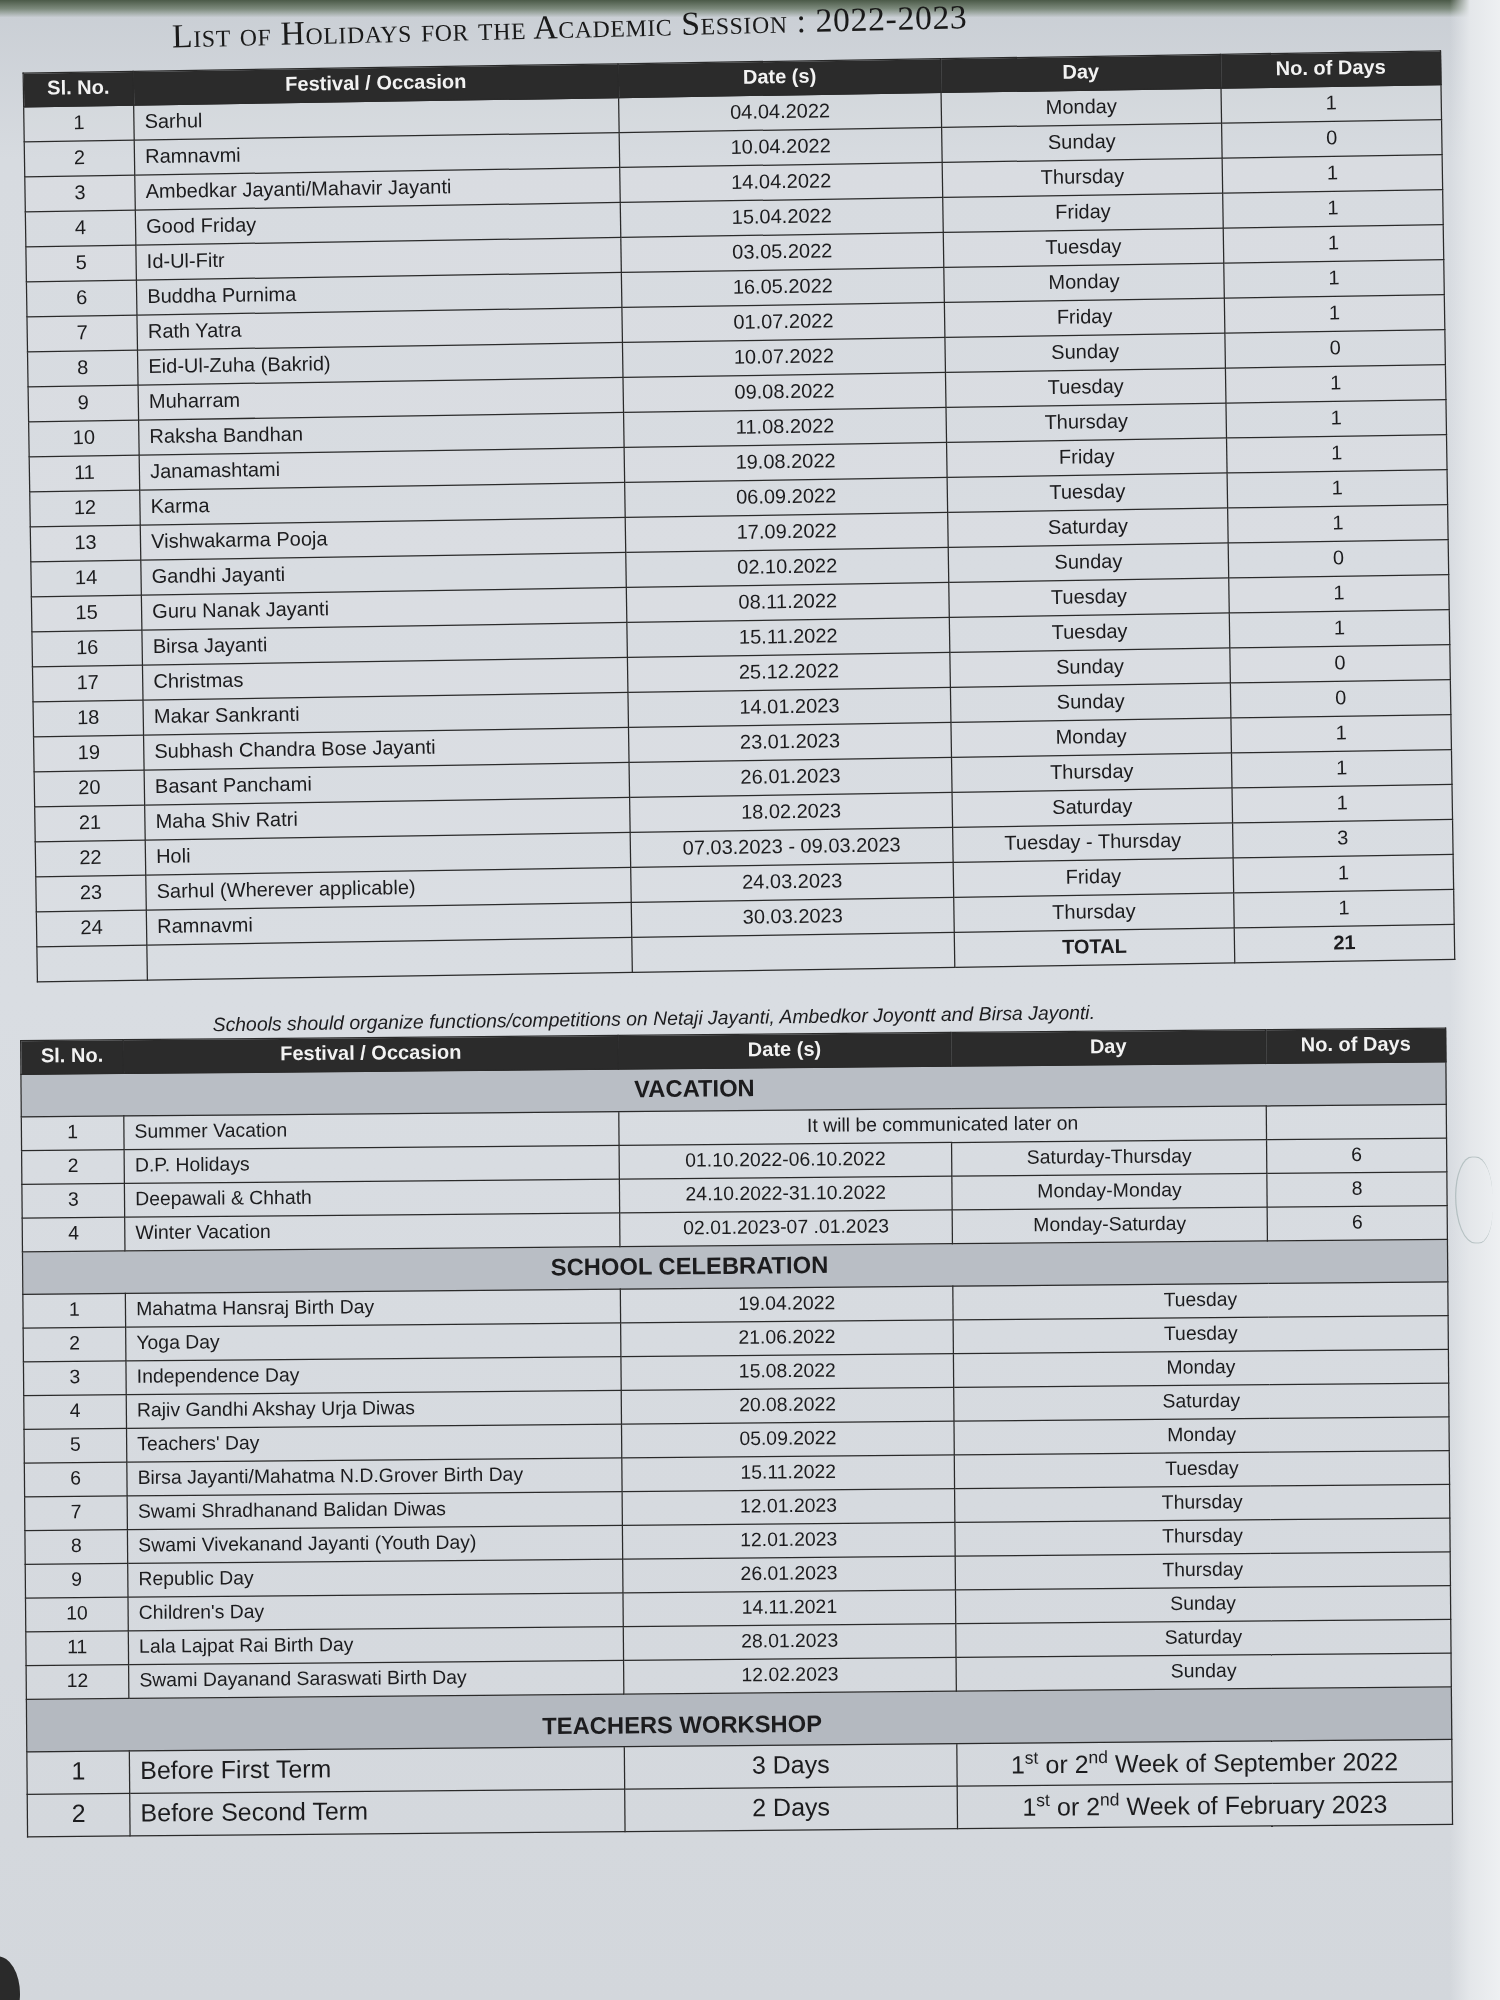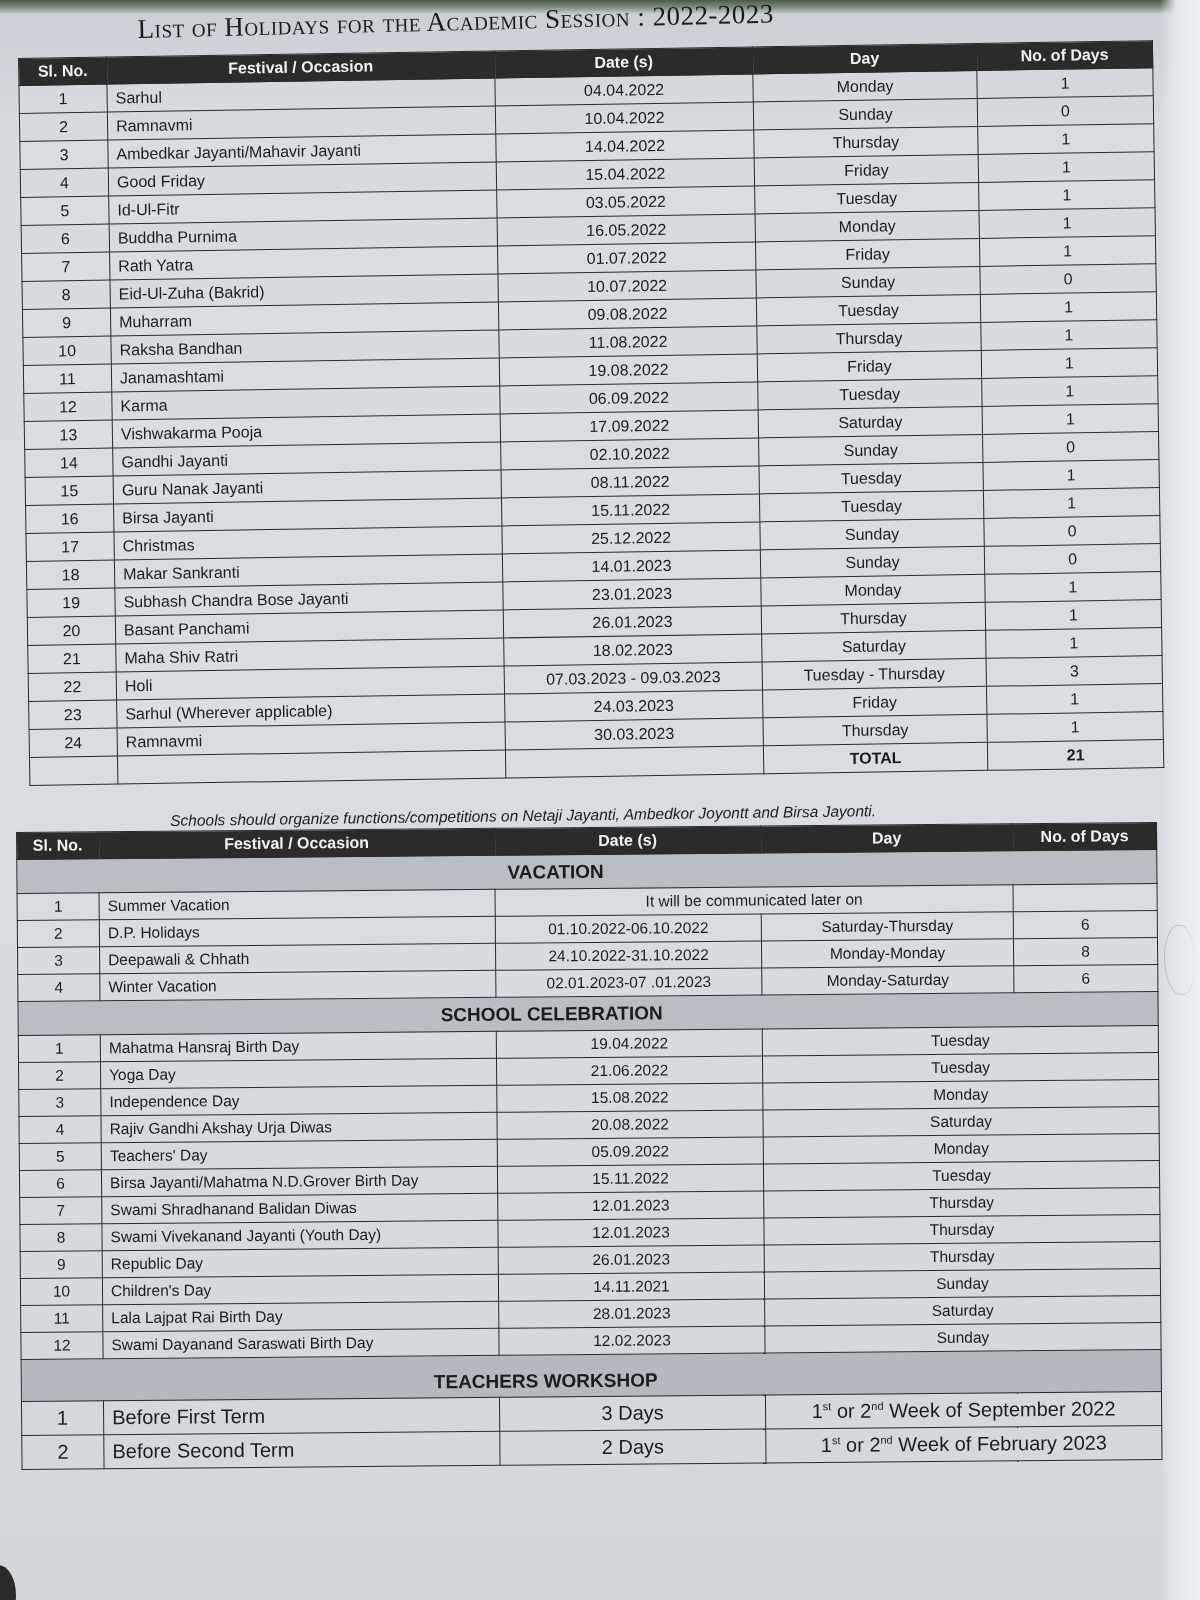--- a/index.html
+++ b/index.html
@@ -53,21 +53,21 @@
   .section-row td {
     background: #b9bec5; font-weight: bold; font-size: 19px; height: 34px;
     padding-left: 490px; text-align: left;
   }
   .section-row.celebration td { padding-left: 422px; }
   .section-row.workshop td { padding-left: 412px; padding-top: 10px; height: 42px; background: #b4b9c0; }
   .t2 .workshop-row td { height: 34px; font-size: 20px; font-family: "Liberation Sans Narrow", "Liberation Sans", sans-serif; }
   .workshop-row .wk-name { text-align: left; }
   .workshop-row .wk-dur { text-align: center; }
   .workshop-row .wk-when { text-align: center; }
-  sup { font-size: 11px; }
+  sup { font-size: 14px; }
   .comm { text-align: center; }
   .total-label { font-weight: bold; text-align: center; }
   .total-val { font-weight: bold; text-align: center; }
   .curl {
     position: absolute; right: 6px; top: 925px; width: 30px; height: 70px;
     border: 1.5px solid #9aa; border-radius: 50% 50% 40% 60%; border-right: none;
     opacity: 0.6;
   }
   .thumb {
     position: absolute; left: -20px; top: 1565px; width: 36px; height: 60px;

